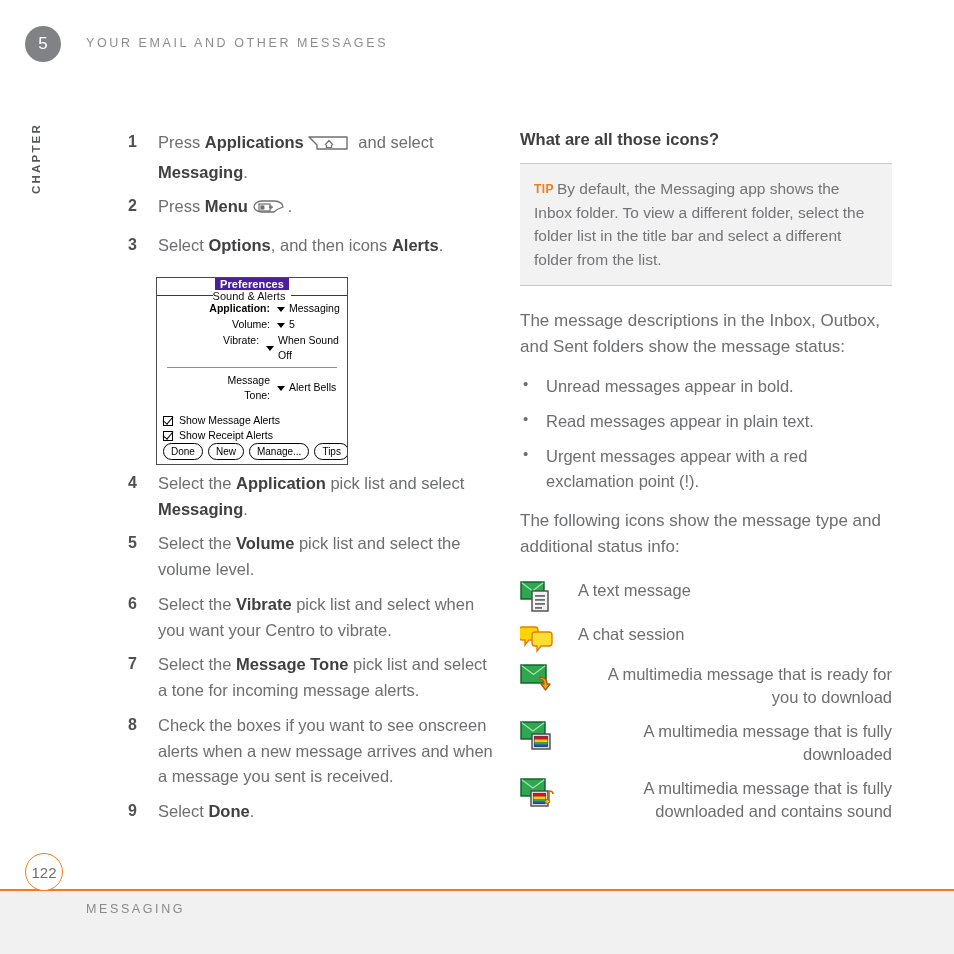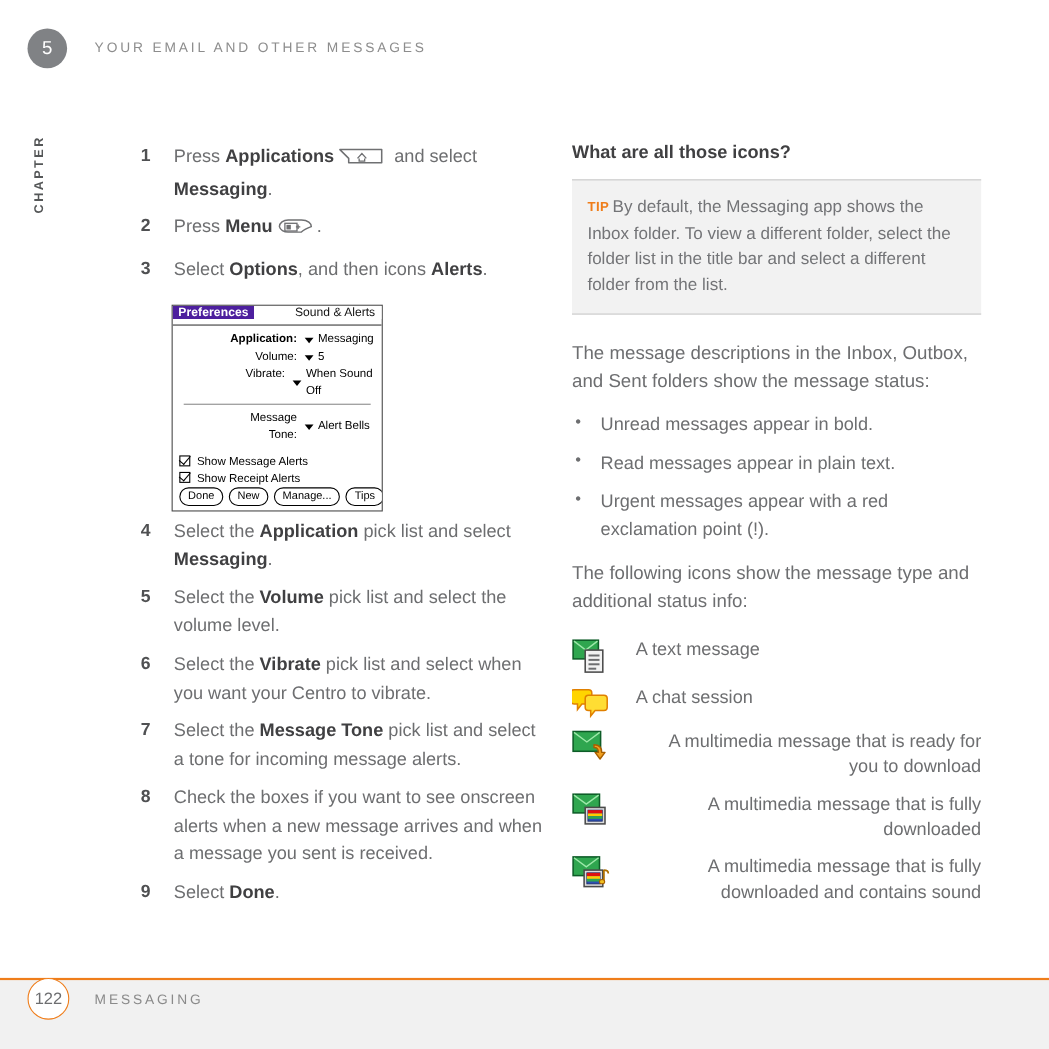--- a/index.html
+++ b/index.html
@@ -68,22 +68,23 @@
   .pref-shot {
     margin:18px 0 6px 28px;
     width:192px; height:188px;
     border:1px solid #4a4a4a;
     background:#ffffff;
     font-family:"Liberation Sans", sans-serif;
     position:relative;
     overflow:hidden;
   }
   .pref-title {
-    display:flex; height:18px; align-items:flex-start;
+    display:flex; height:18px; align-items:center;
     border-bottom:1px solid #3a3a3a;
+    flex-direction:column;
   }
   .pref-title .tleft {
     background:#4d1f9e; color:#ffffff;
     font-weight:700; font-size:11px;
     padding:0 5px; display:flex; align-items:center;
     letter-spacing:.1px;
   }
   .pref-title .tright {
     flex:1; color:#111; font-size:11px; font-weight:400;
     display:flex; align-items:center; justify-content:flex-end;
@@ -103,21 +104,21 @@
     border-right:4px solid transparent;
     border-top:5px solid #000;
     position:relative; top:1px;
   }
   .pref-sep {
     height:1px; background:#8d8d8d;
     margin:4px 4px 5px 4px;
   }
   .pref-check-wrap { padding:10px 0 0 6px; }
   .pref-check {
-    display:flex; align-items:flex-start; gap:6px;
+    display:flex; align-items:flex-end; gap:6px;
     font-size:10.5px; color:#000; margin-bottom:3px;
   }
   .chk {
     width:10px; height:10px; border:1.4px solid #000;
     position:relative; display:inline-block; flex:none;
   }
   .chk:after {
     content:""; position:absolute; left:1px; top:-3px;
     width:5px; height:9px; border:solid #000;
     border-width:0 1.6px 1.6px 0;
@@ -186,21 +187,21 @@
   
   .footer-rule {
     position:absolute; left:0; right:0; top:889px;
     height:2px; background:#ef7d1a;
   }
   .footer-band {
     position:absolute; left:0; right:0; top:891px; bottom:0;
     background:#f1f1f1;
   }
   .page-circle {
-    position:absolute; left:25px; top:889px;
+    position:absolute; left:25px; top:853px;
     width:38px; height:38px; border-radius:50%;
     border:1.6px solid #ef7d1a; background:#ffffff;
     display:flex; align-items:center; justify-content:center;
     font-size:15px; color:#6d6e70;
   }
   .footer-label {
     position:absolute; left:86px; top:902px;
     font-size:12.5px; letter-spacing:2.6px; color:#8a8a8a;
     text-transform:uppercase;
   }

